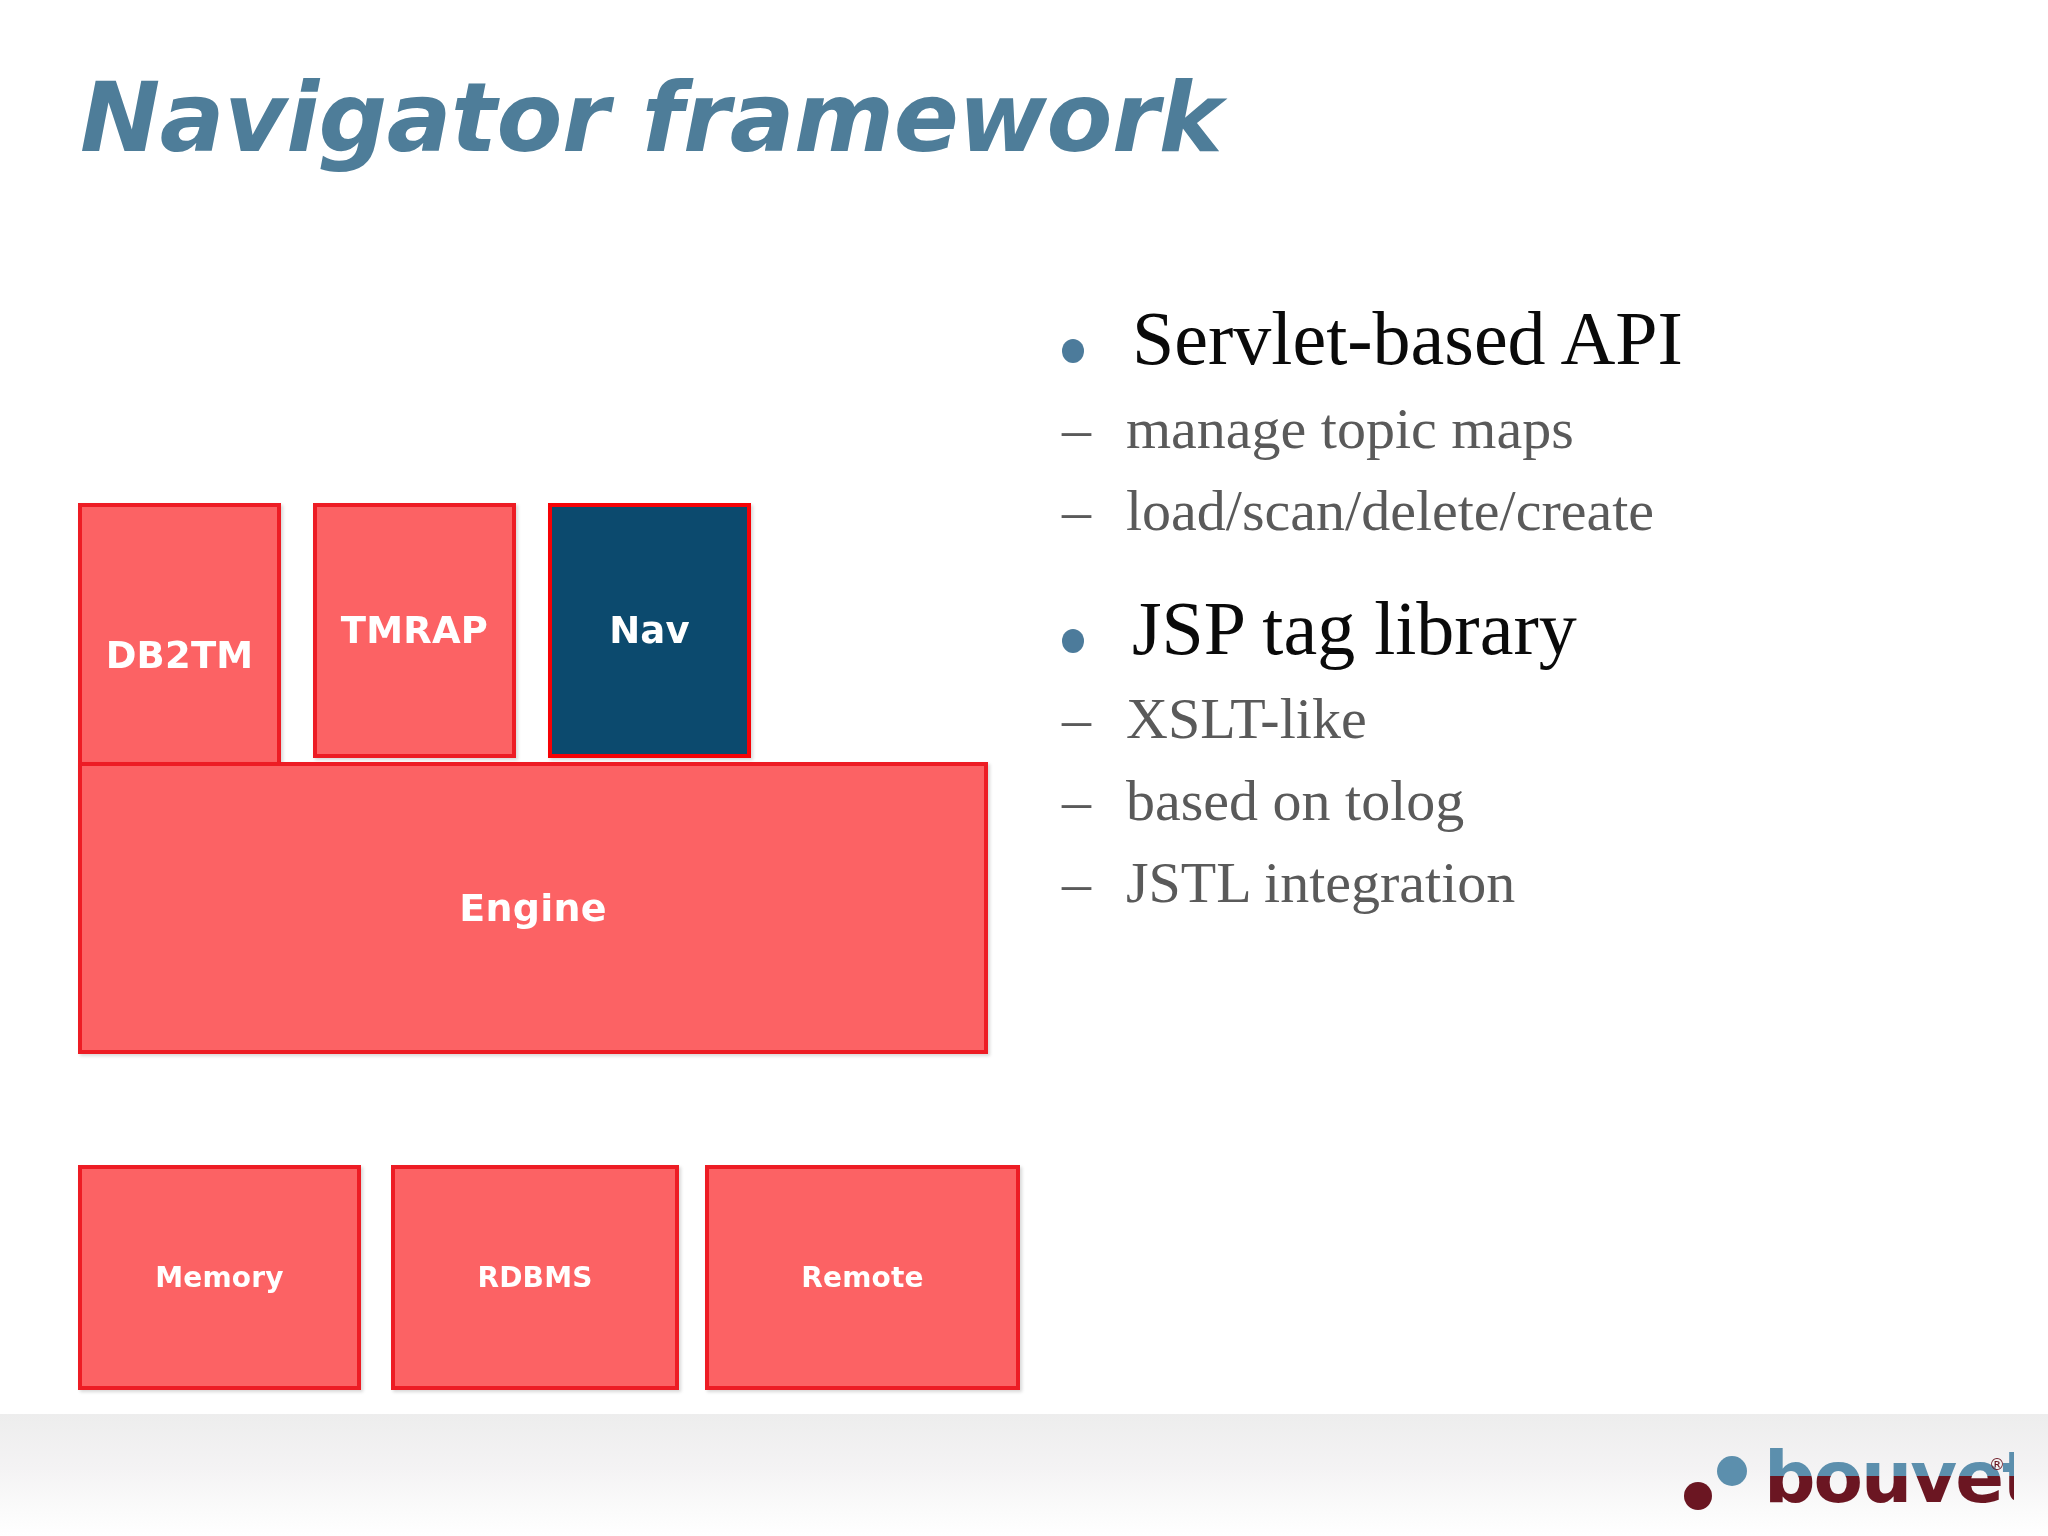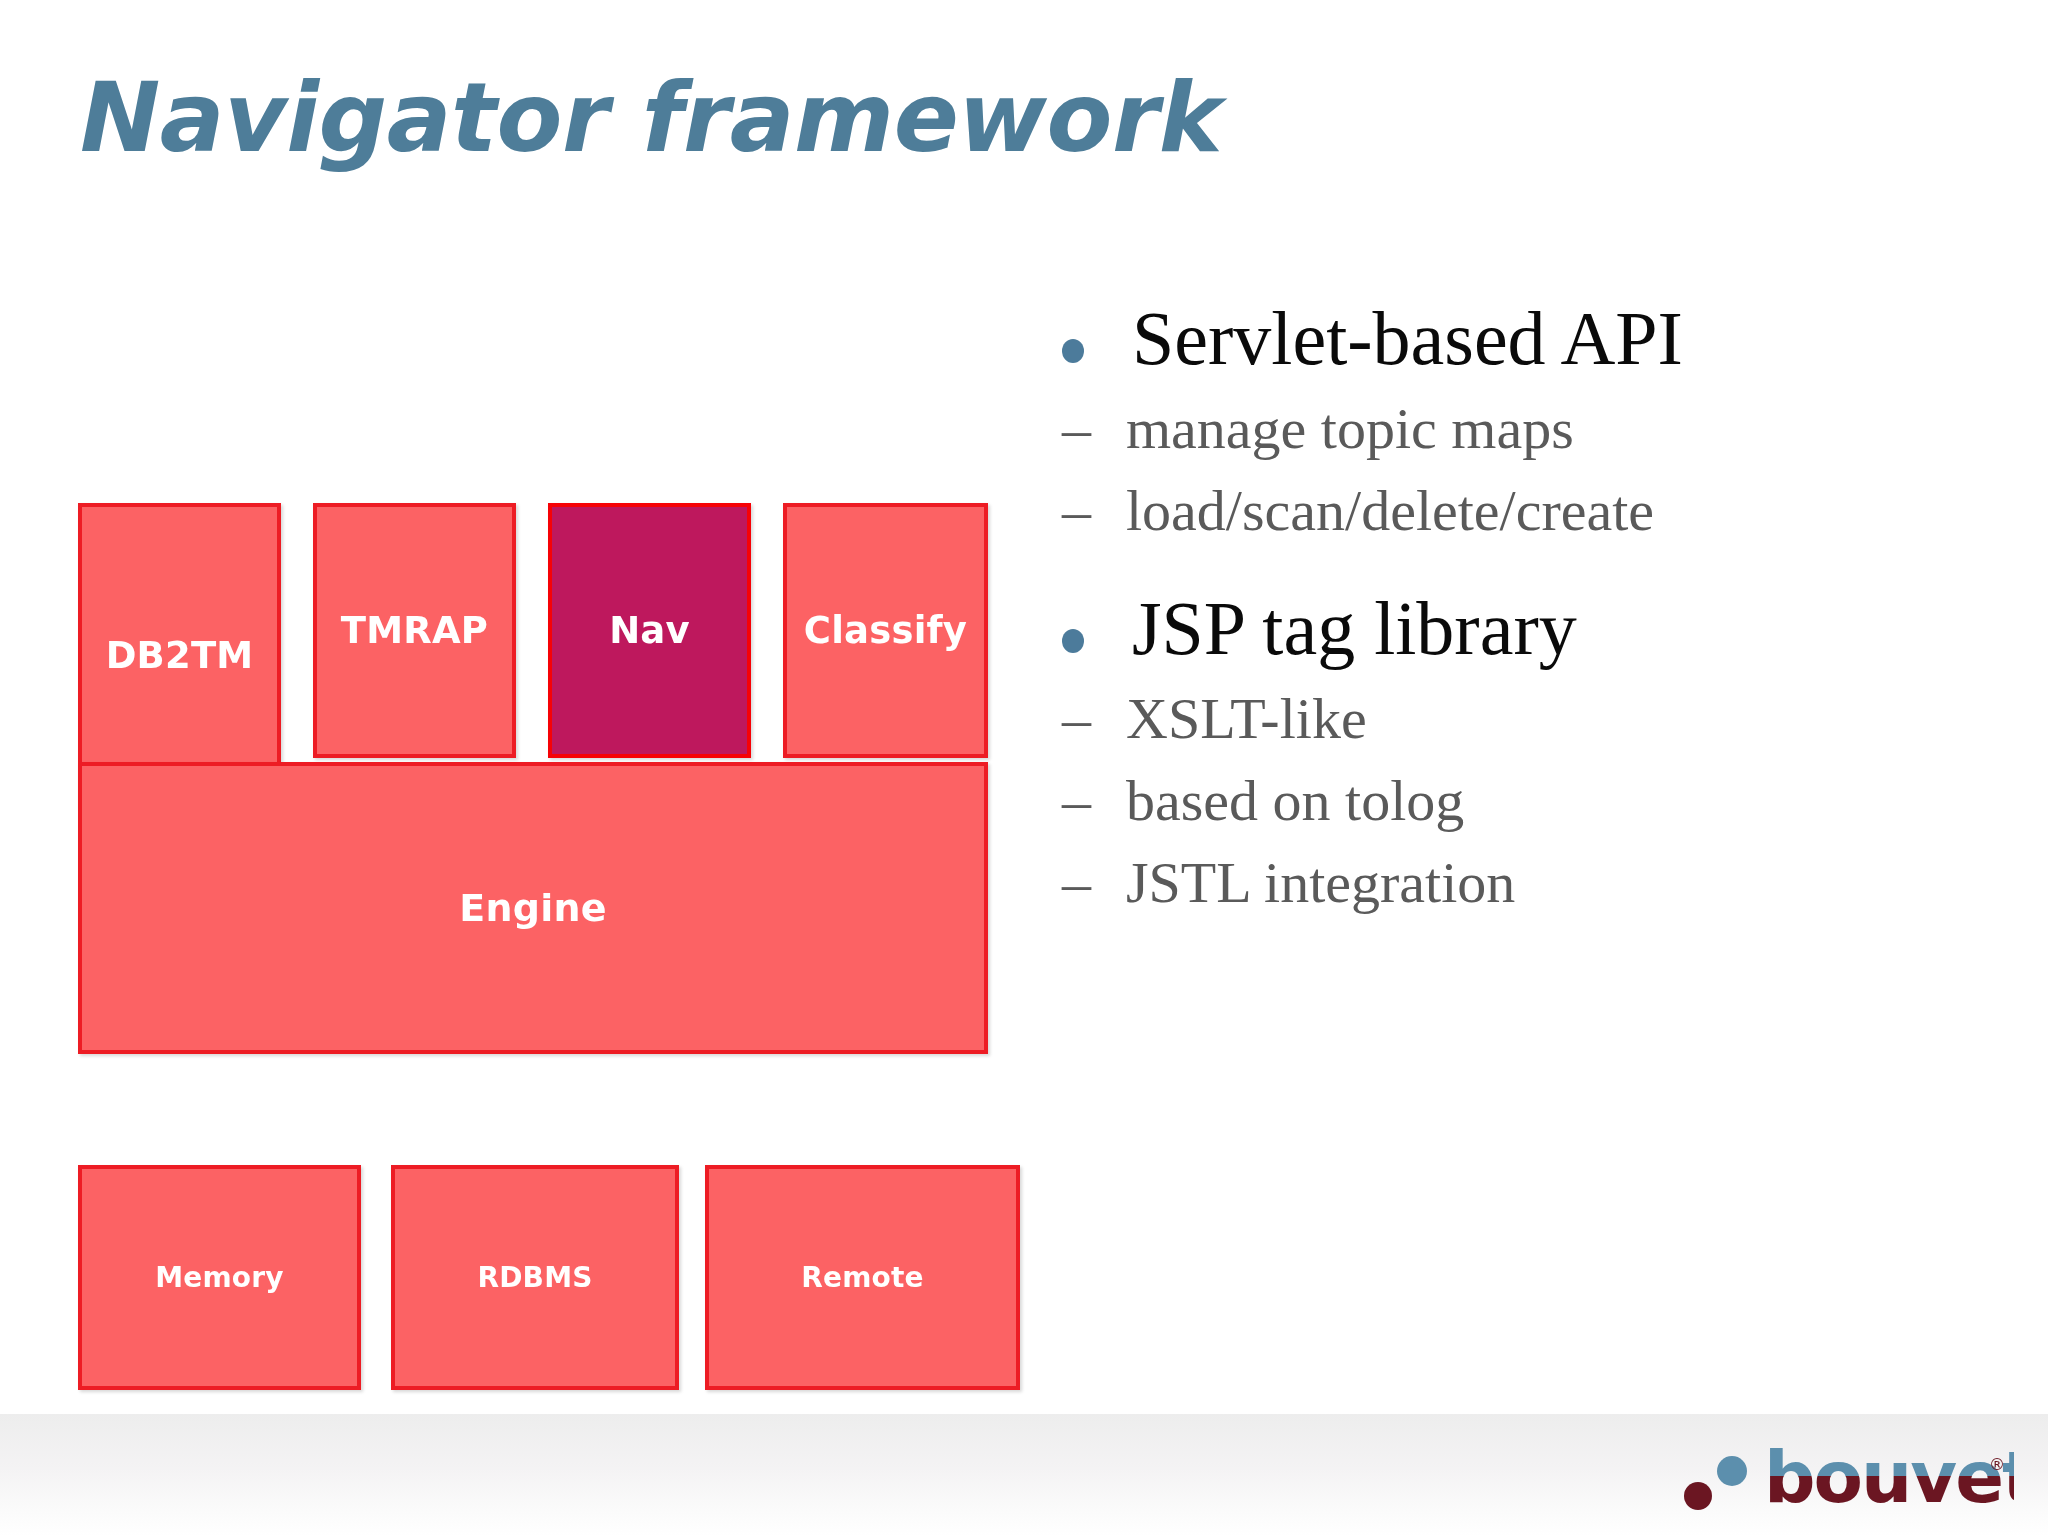--- a/index.html
+++ b/index.html
@@ -58,21 +58,21 @@
     justify-content: center;
     color: #ffffff;
     font-family: "DejaVu Sans", "Liberation Sans", sans-serif;
     font-weight: bold;
     font-size: 37px;
     letter-spacing: 0.2px;
     text-align: center;
     box-shadow: 2px 2px 3px rgba(120,120,120,0.28);
   }
   .dbox.highlight {
-    background: #be185d;
+    background: #0c4a6e;
     border-color: #F60206;
   }
   .dbox.engine   { font-size: 38px; }
   .dbox.bottom   { font-size: 28px; }
 
   
   #box-db2tm    { left: 78px;  top: 503px;  width: 203px; height: 305px; align-items: center; }
   #box-tmrap    { left: 313px; top: 503px;  width: 203px; height: 255px; }
   #box-nav      { left: 548px; top: 503px;  width: 203px; height: 255px; }
   #box-classify { left: 783px; top: 503px;  width: 205px; height: 255px; }
@@ -172,23 +172,20 @@
     </div>
 
     <div class="dbox" id="box-tmrap">
       <span>TMRAP</span>
     </div>
 
     <div class="dbox highlight" id="box-nav">
       <span>Nav</span>
     </div>
 
-    <div class="dbox" id="box-classify">
-      <span>Classify</span>
-    </div>
 
     <div class="dbox engine" id="box-engine">
       <span>Engine</span>
     </div>
 
     <div class="dbox bottom" id="box-memory">
       <span>Memory</span>
     </div>
 
     <div class="dbox bottom" id="box-rdbms">

